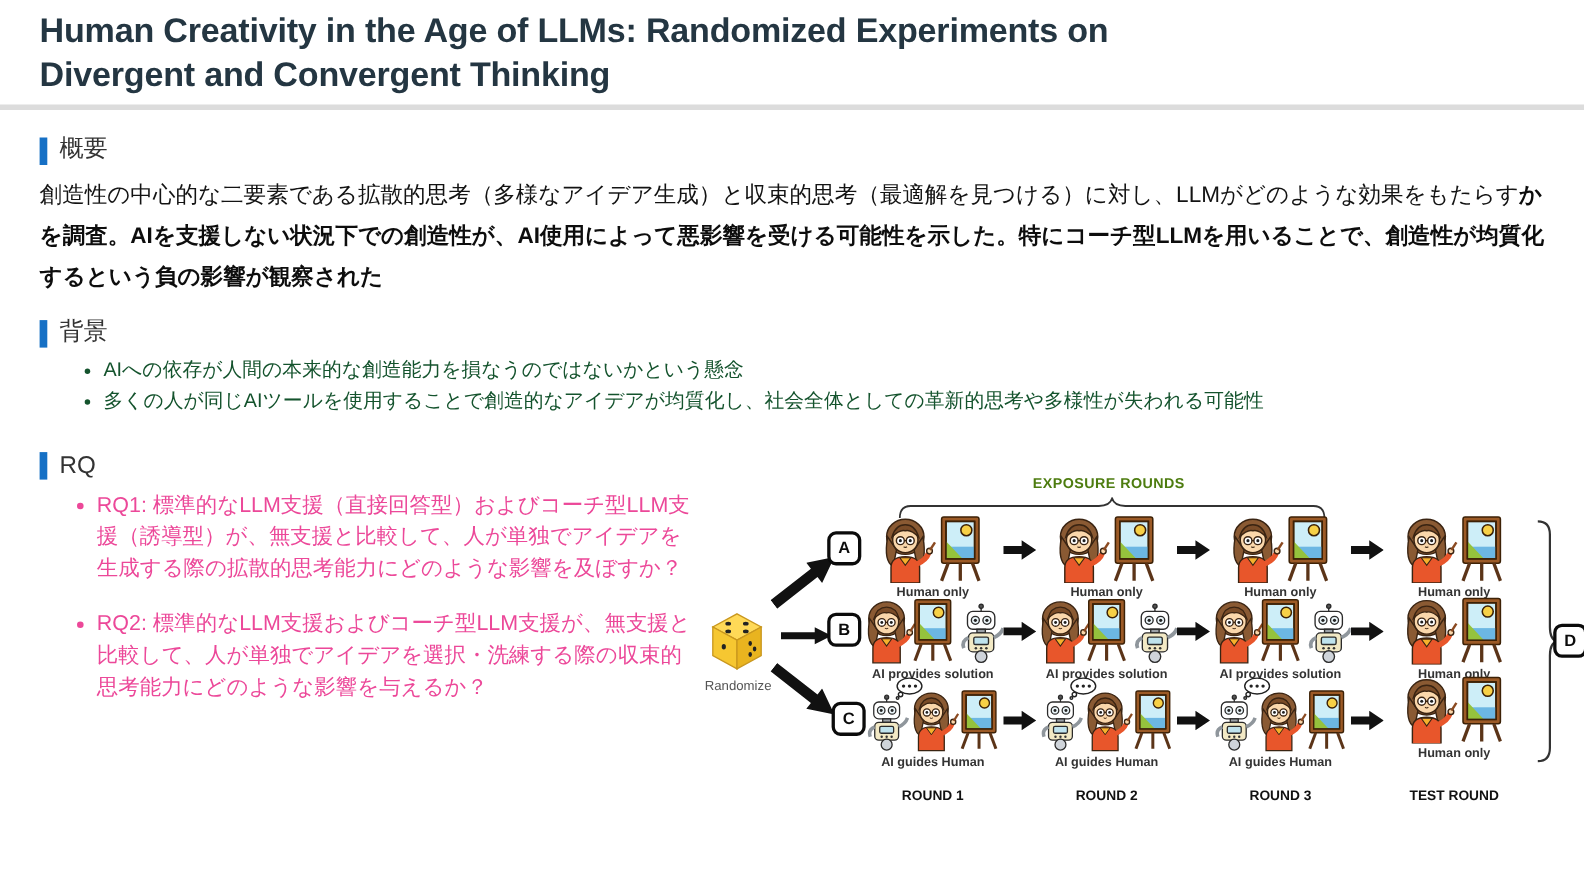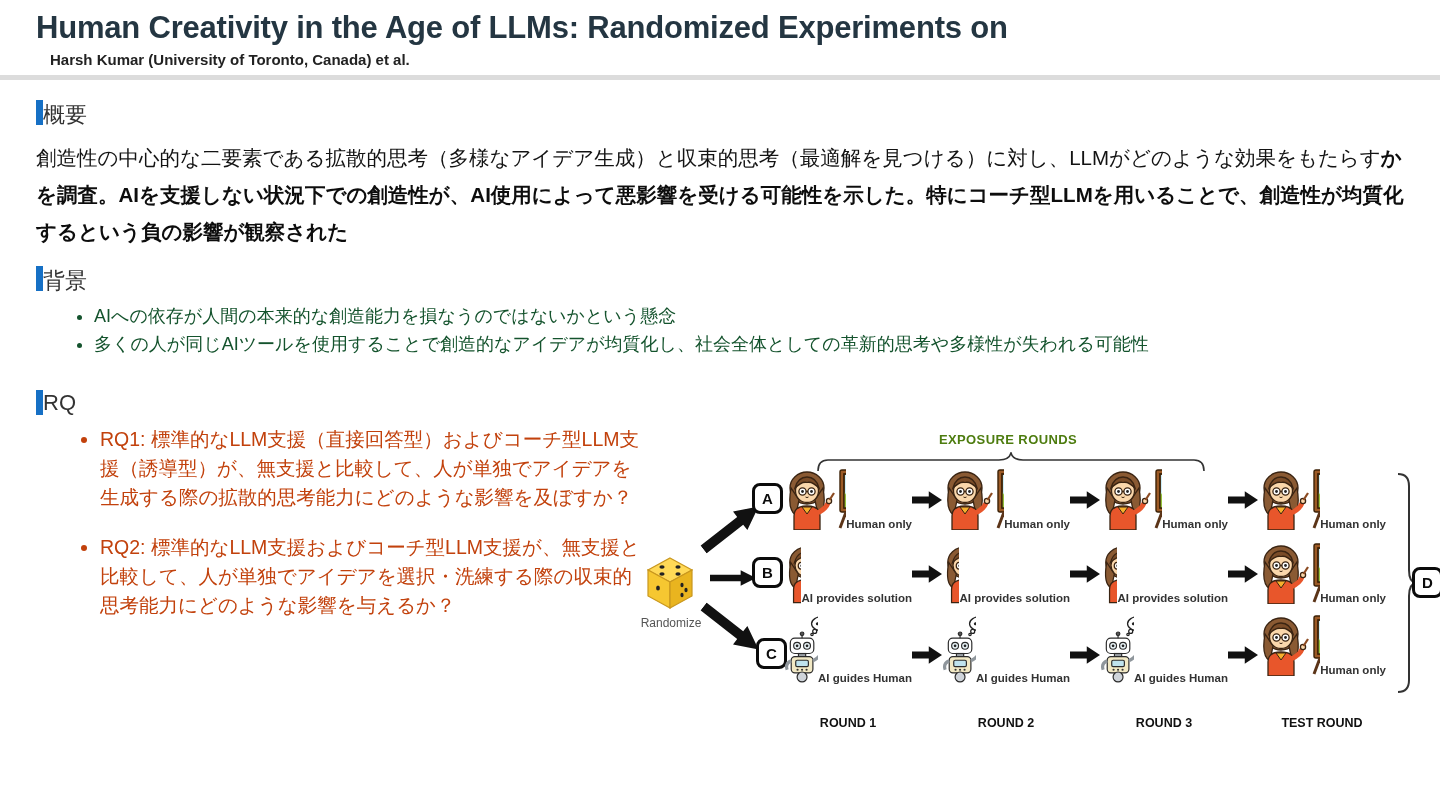--- a/index.html
+++ b/index.html
@@ -3,30 +3,30 @@
 <meta charset="utf-8">
 <style>
   html,body{margin:0;padding:0;background:#fff;}
   body{width:1440px;height:810px;position:relative;overflow:hidden;
        font-family:"Liberation Sans","DejaVu Sans",sans-serif;color:#1a1a1a;}
   .header{padding:8px 36px 0;}
   .title{font-size:31px;line-height:40px;font-weight:700;color:#243642;letter-spacing:-0.2px;}
   .authors{font-size:15px;font-weight:600;color:#222;margin:3px 0 0 14px;}
   .divider{height:5px;background:#dcdcdc;margin-top:7px;width:100%;}
   .sec{margin:0 36px;}
-  .sec-head{display:flex;align-items:flex-start;}
+  .sec-head{display:flex;align-items:flex-end;gap:11px;}
   .bar{width:7px;height:25px;background:#1670c5;flex:0 0 auto;}
   .sec-title{font-size:22px;font-weight:500;color:#333;}
   .sec-head.ov{margin-top:20px;}
   .sec-head.bg{margin-top:16px;}
   .sec-head.rq{margin-top:32px;}
   .overview-body{margin:9px 0 0;font-size:20.5px;line-height:37px;color:#131313;width:1368px;}
   .overview-body strong{font-weight:700;color:#0d0d0d;}
   ul.bg-list{margin:7px 0 0;padding-left:58px;font-size:18px;line-height:27.5px;color:#14532d;}
-  ul.rq-list{margin:9px 16px 0;padding-left:48px;font-size:19.5px;line-height:29px;color:#c2410c;width:548px;}
+  ul.rq-list{margin:9px 4px 0;padding-left:48px;font-size:19.5px;line-height:29px;color:#ec4899;width:548px;}
   ul.rq-list li{margin-bottom:21px;}
   
   .diagram{position:absolute;left:618px;top:428px;width:822px;height:318px;}
   .exposure-label{position:absolute;left:240px;top:4px;width:300px;text-align:center;
                   font-size:13px;font-weight:700;color:#4d7c0f;letter-spacing:.4px;}
   .top-brace{position:absolute;left:198px;top:24px;}
   .dice{position:absolute;left:24px;top:126px;}
   .randomize{position:absolute;left:0;top:188px;width:106px;text-align:center;font-size:12px;color:#555;}
   .fan{position:absolute;}
   .fan.a{left:78px;top:88px;transform:rotate(-38deg);}
@@ -36,21 +36,21 @@
          background:#fff;display:flex;align-items:center;justify-content:center;
          font-size:15px;font-weight:800;color:#0b0b0b;}
   .badge.a{left:134px;top:55px;}
   .badge.b{left:134px;top:129px;}
   .badge.c{left:138px;top:210px;}
   .badge.d{left:794px;top:139px;}
   .drow{position:absolute;left:166px;display:flex;align-items:flex-start;}
   .drow.ra{top:40px;}
   .drow.rb{top:114px;}
   .drow.rc{top:186px;}
-  .cell{width:128px;display:flex;flex-direction:row;align-items:flex-end;}
+  .cell{width:128px;display:flex;flex-direction:column;align-items:center;}
   .cell-label{font-size:11.5px;font-weight:600;color:#333;margin-top:3px;white-space:nowrap;}
   .arrow-slot{width:30px;display:flex;justify-content:center;}
   .ra .arrow-slot,.rb .arrow-slot{margin-top:23px;}
   .rc .arrow-slot{margin-top:32px;}
   .right-brace{position:absolute;left:778px;top:44px;}
   .round-labels{position:absolute;left:166px;top:288px;display:flex;}
   .round-label{width:128px;text-align:center;font-size:12.5px;font-weight:700;color:#111;}
   .round-spacer{width:30px;}
   .hidden-defs{position:absolute;width:0;height:0;overflow:hidden;}
 </style>
@@ -153,22 +153,22 @@
       <path d="M0 7 L48 7 L48 0 L72 12 L48 24 L48 17 L0 17 Z" fill="#111"></path>
     </symbol>
   </defs>
 </svg>
 
 <div class="slide">
 
   <div class="header">
     <div class="title">
       <div>Human Creativity in the Age of LLMs: Randomized Experiments on</div>
-    </div>
-    <div class="authors">Harsh Kumar (University of Toronto, Canada) et al.</div>
+      <div>Divergent and Convergent Thinking</div>
+    </div>
   </div>
   <div class="divider"></div>
 
   <div class="sec">
     <div class="sec-head ov">
       <span class="bar"></span>
       <span class="sec-title">概要</span>
     </div>
     <p class="overview-body"><span>創造性の中心的な二要素である拡散的思考（多様なアイデア生成）と収束的思考（最適解を見つける）に対し、LLMがどのような効果をもたらす</span><strong>かを調査。AIを支援しない状況下での創造性が、AI使用によって悪影響を受ける可能性を示した。特にコーチ型LLMを用いることで、創造性が均質化するという負の影響が観察された</strong></p>
   </div>

